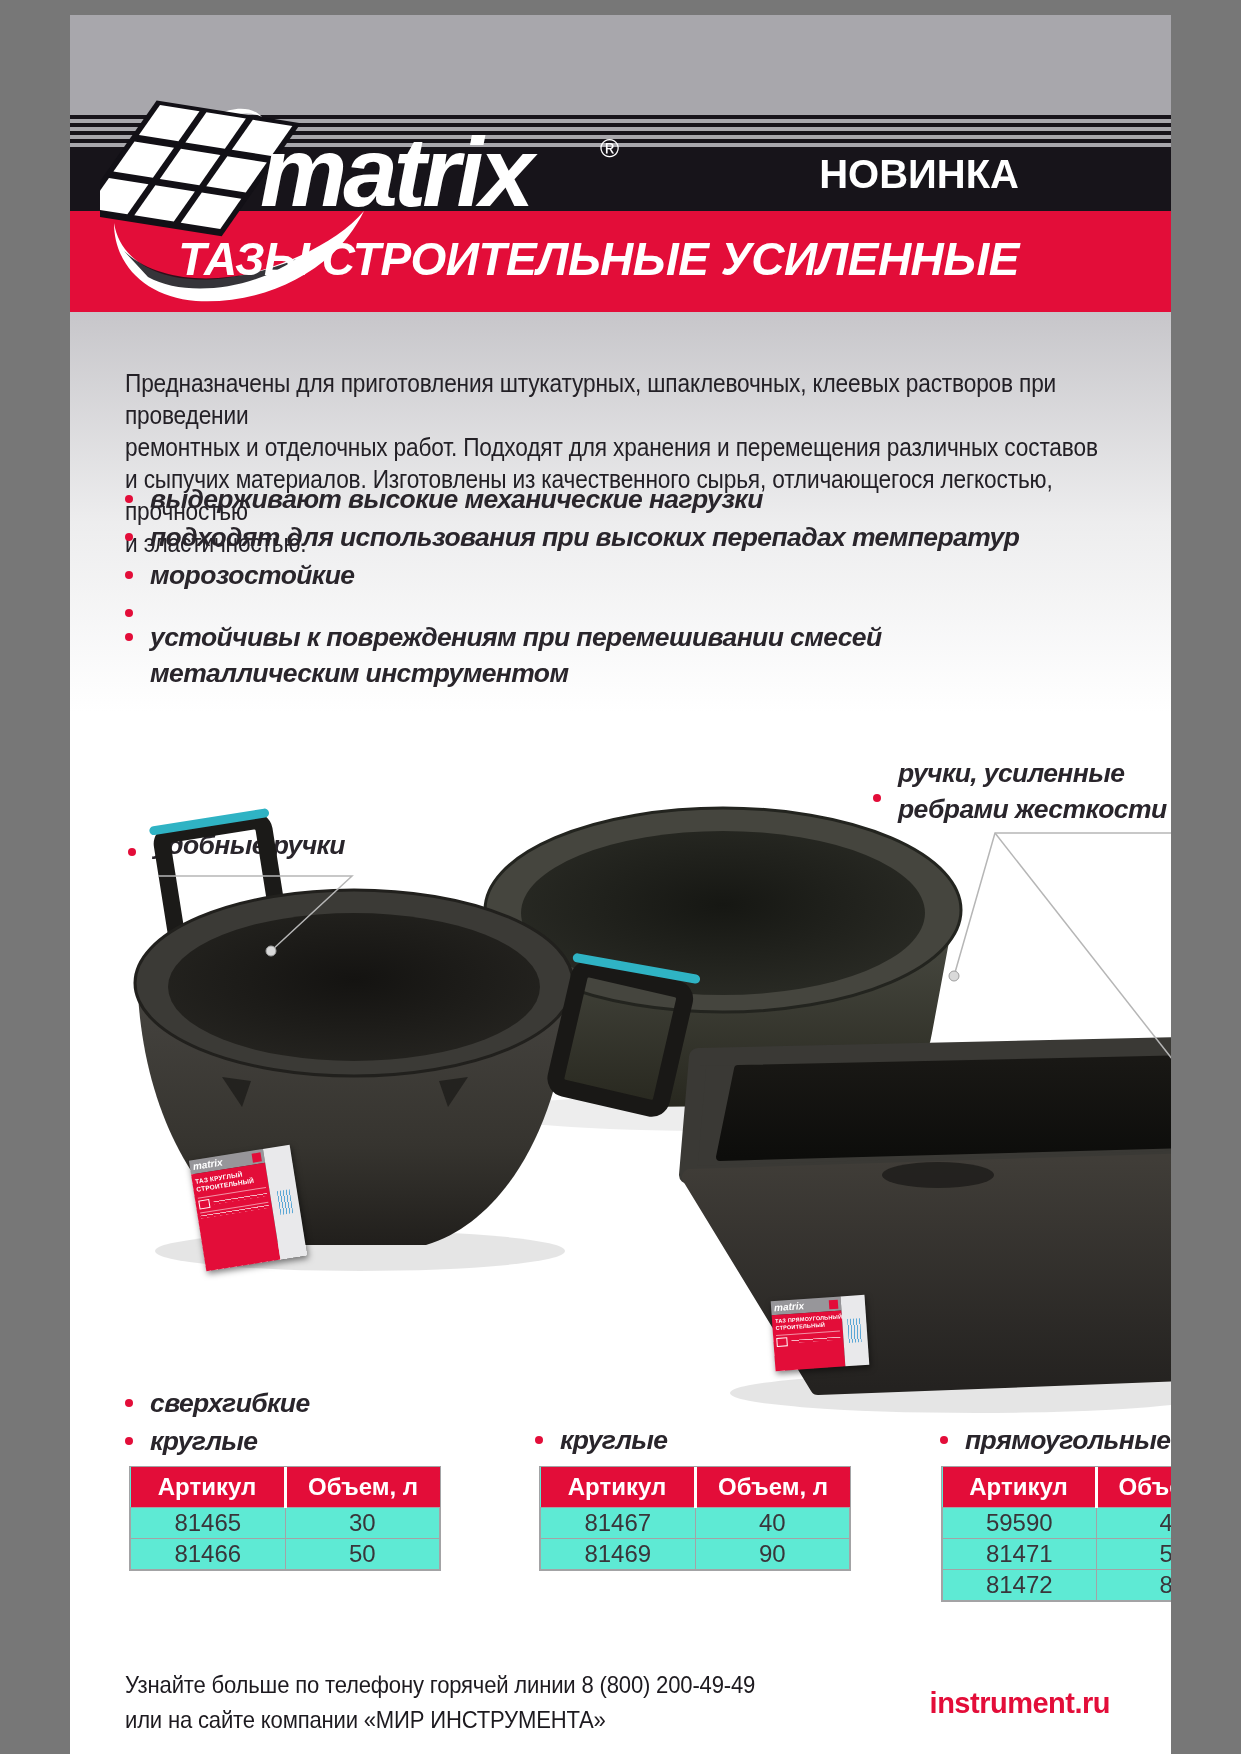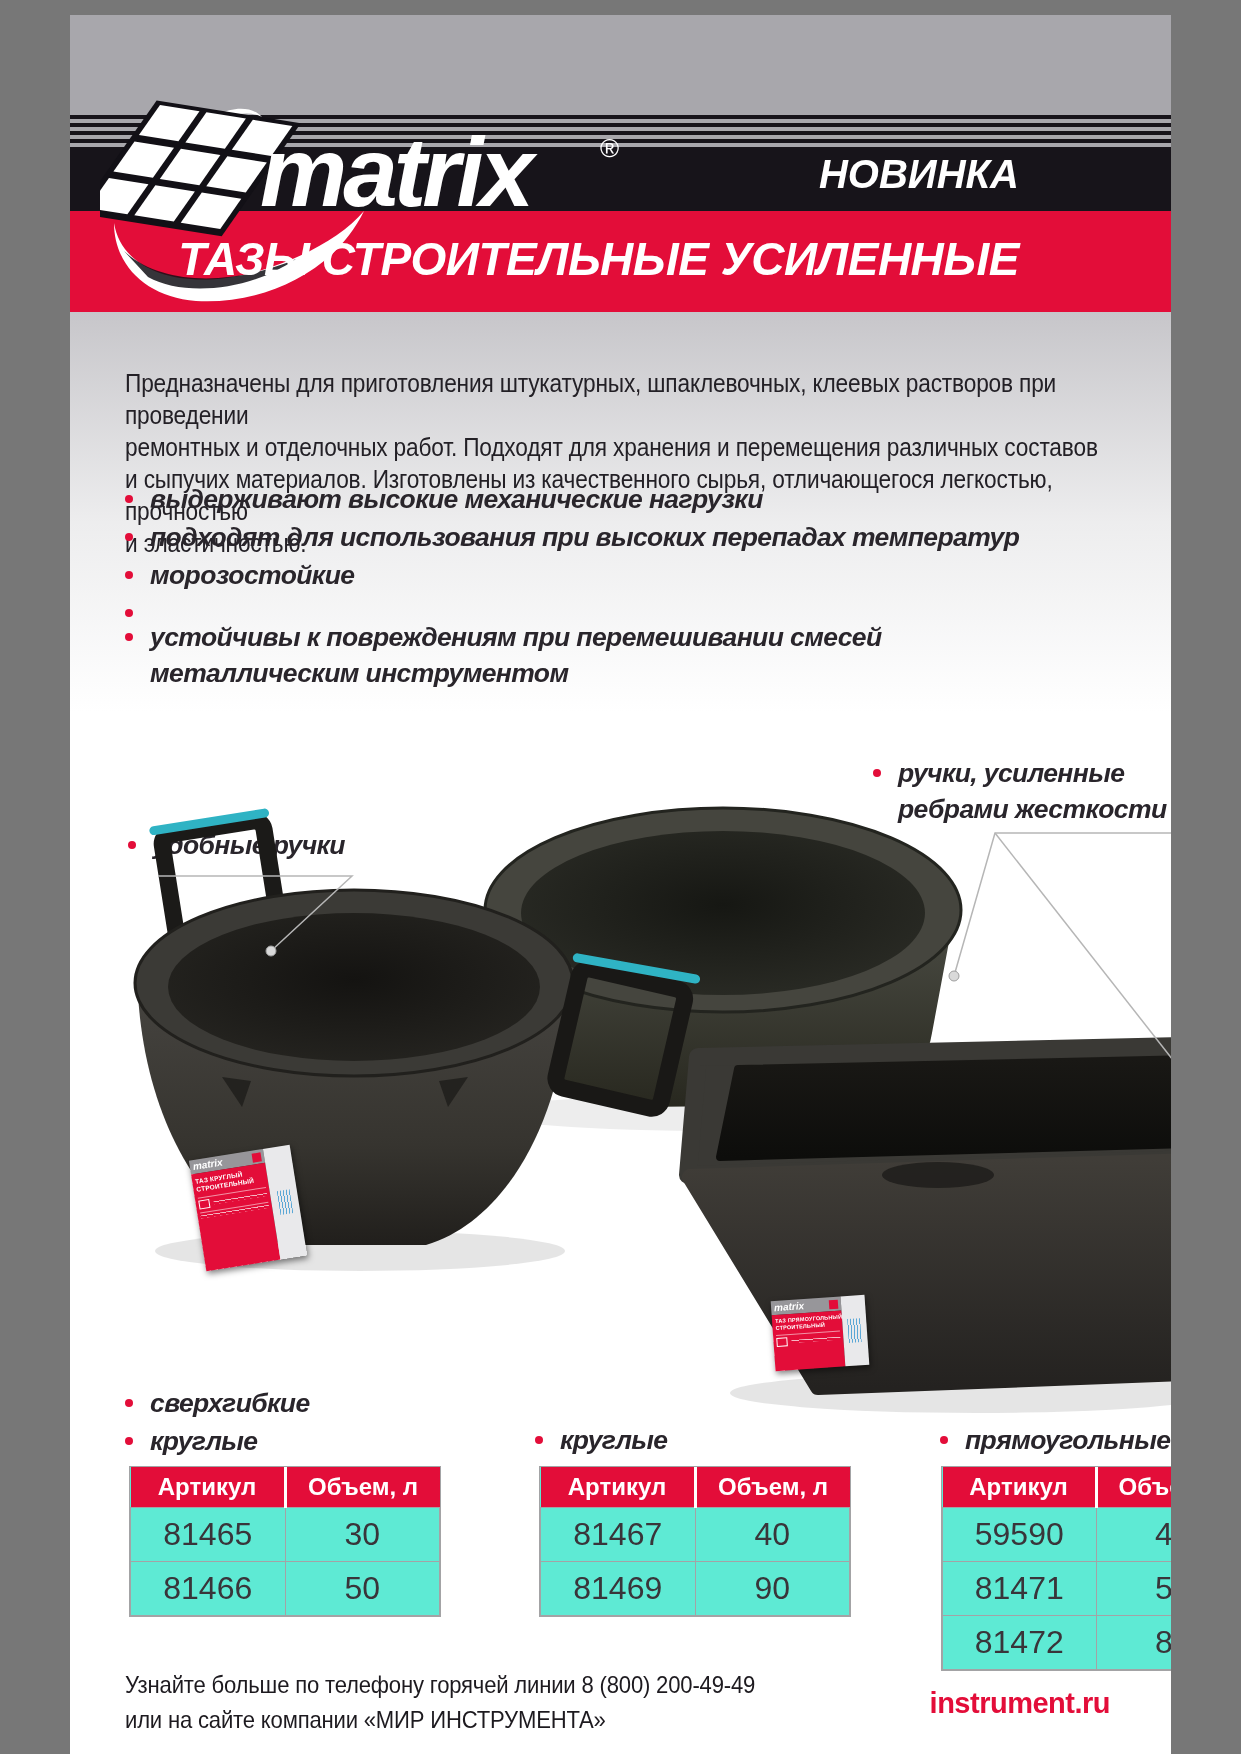--- a/index.html
+++ b/index.html
@@ -19,21 +19,21 @@
   
   .hdr-gray{position:absolute;left:0;top:0;width:100%;height:100px;background:var(--hdr-gray);}
   .hdr-stripes{position:absolute;left:0;top:100px;width:100%;height:32px;
     background:repeating-linear-gradient(180deg,var(--hdr-black) 0 4px,var(--hdr-gray) 4px 8px);}
   .hdr-black{position:absolute;left:0;top:132px;width:100%;height:64px;background:var(--hdr-black);}
   .hdr-red{position:absolute;left:0;top:196px;width:100%;height:101px;background:var(--red);}
   .body-bg{position:absolute;left:0;top:297px;width:100%;height:1457px;
     background:linear-gradient(180deg,#c7c6ca 0px,#ededee 210px,#ffffff 400px);}
   .new-badge{
     position:absolute;top:139px;right:152px;color:#fff;
-    font-size:40px;font-weight:bold;font-style:italic;letter-spacing:0px;line-height:1;
+    font-size:40px;font-weight:bold;letter-spacing:0px;line-height:1;
   }
   .page-title{
     position:absolute;top:221px;right:152px;color:#fff;
     font-size:46px;font-weight:bold;font-style:italic;letter-spacing:-0.5px;line-height:1;
   }
   .logo-svg{position:absolute;left:30px;top:60px;}
   
   .descr{
     position:absolute;left:55px;top:352px;width:1160px;
     transform:scaleX(0.89);transform-origin:left top;
@@ -42,41 +42,41 @@
   
   .blist{position:absolute;display:flex;flex-direction:column;}
   .features{left:55px;top:466px;}
   .bitem{display:flex;align-items:flex-start;margin-bottom:2px;}
   .bdot{flex:0 0 auto;width:8px;height:8px;border-radius:50%;background:var(--red);margin:14px 17px 0 0;}
   .btext{
     color:#29252b;font-size:26.5px;line-height:36px;font-weight:bold;font-style:italic;
     letter-spacing:-0.6px;white-space:pre-line;
   }
   .callout{position:absolute;}
-  .callout .bitem{margin:0;}
+  .callout .bitem{margin:0;align-items:center;}
   .co-handles{left:58px;top:812px;}
   .co-ribs{left:803px;top:740px;}
   
   .sec1{left:55px;top:1370px;}
   .sec2{left:465px;top:1407px;}
   .sec3{left:870px;top:1407px;}
   
   table.spec{position:absolute;border-collapse:collapse;background:#5eead4;
     box-shadow:0 0 0 1px var(--tbl-border);}
   .t1{left:60px;top:1452px;width:310px;}
   .t2{left:470px;top:1452px;width:310px;}
   .t3{left:872px;top:1452px;width:308px;}
   table.spec th{
     background:var(--red);color:#fff;font-size:24px;font-weight:bold;
     height:40px;width:50%;text-align:center;padding:0;
   }
   table.spec th:first-child{border-right:3px solid #fff;}
   table.spec td{
-    border:1px solid var(--tbl-border);color:#39353a;font-size:32px;
-    height:30px;text-align:center;padding:8px;
+    border:1px solid var(--tbl-border);color:#39353a;font-size:24px;
+    height:30px;text-align:center;padding:0;
   }
   
   .footer{
     position:absolute;left:55px;top:1652px;width:900px;
     transform:scaleX(0.92);transform-origin:left top;
     color:#1d1a1f;font-size:24px;line-height:35px;letter-spacing:-0.2px;
   }
   .site{
     position:absolute;right:61px;top:1672px;color:var(--red);
     font-size:29px;font-weight:bold;letter-spacing:-0.5px;

